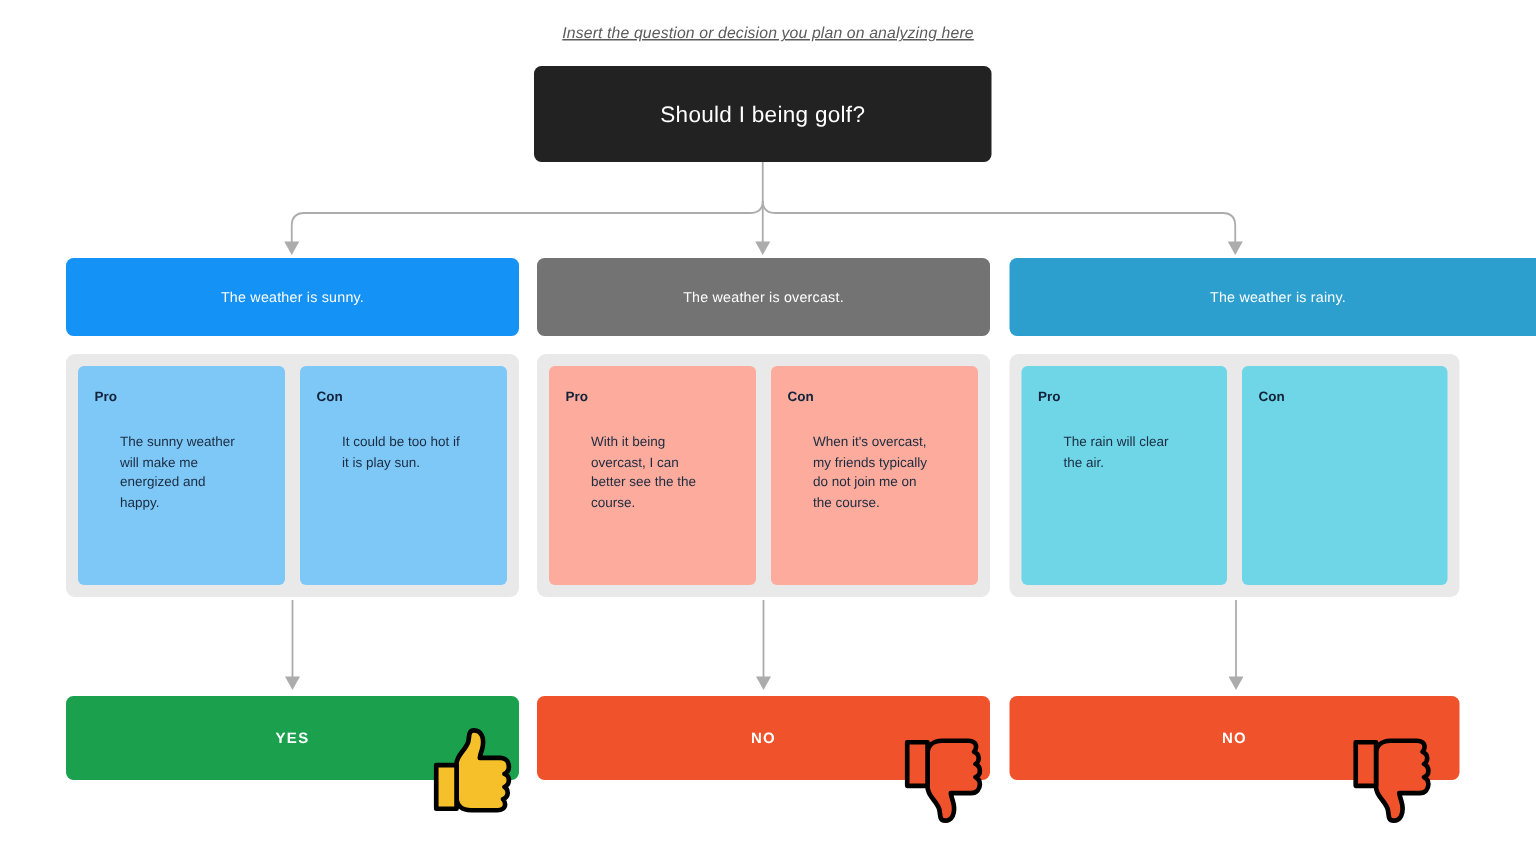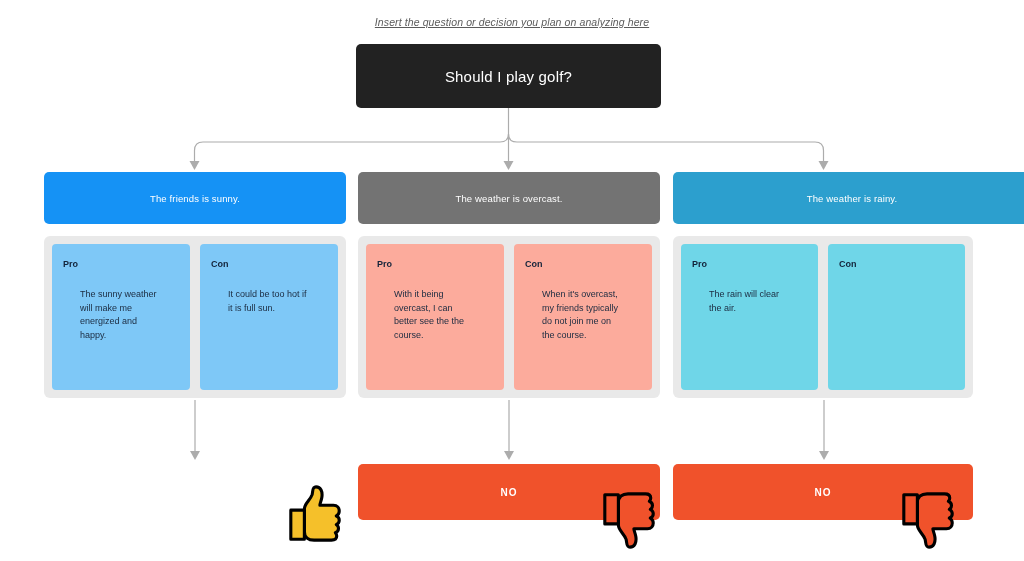--- a/index.html
+++ b/index.html
@@ -64,21 +64,21 @@
   .emoji{position:absolute;width:62px;height:62px;}
 </style>
 </head>
 <body>
 
 <div id="canvas">
 
   <div class="caption">Insert the question or decision you plan on analyzing here</div>
 
   <div class="question-box">
-    <span class="q-text">Should I play golf?</span>
+    <span class="q-text">Should I being golf?</span>
   </div>
 
   <svg class="connector" viewBox="0 0 1024 80" xmlns="http://www.w3.org/2000/svg">
     <g fill="none" stroke="#acacac" stroke-width="1.2">
 
       <path d="M508.5 8 L508.5 34"></path>
 
       <path d="M508.5 34 Q508.5 42 500 42 L203 42 Q194.5 42 194.5 50.5 L194.5 62"></path>
 
       <path d="M508.5 34 L508.5 62"></path>
@@ -86,39 +86,42 @@
       <path d="M508.5 34 Q508.5 42 517 42 L815 42 Q823.5 42 823.5 50.5 L823.5 62"></path>
     </g>
     <g fill="#acacac">
       <polygon points="194.5,70 189.5,61 199.5,61"></polygon>
       <polygon points="508.5,70 503.5,61 513.5,61"></polygon>
       <polygon points="823.5,70 818.5,61 828.5,61"></polygon>
     </g>
   </svg>
 
   <div class="branch-header" style="left:44px;width:302px;background:#1592f5;">
-    <span class="h-text">The friends is sunny.</span>
+    <span class="h-text">The weather is sunny.</span>
   </div>
 
   <div class="cards-wrap" style="left:44px;width:302px;">
     <div class="card" style="background:#7ec8f7;">
       <p class="card-label">Pro</p>
       <p class="card-text">The sunny weather will make me energized and happy.</p>
     </div>
     <div class="card" style="background:#7ec8f7;">
       <p class="card-label">Con</p>
-      <p class="card-text">It could be too hot if it is full sun.</p>
+      <p class="card-text">It could be too hot if it is play sun.</p>
     </div>
   </div>
 
   <svg class="down-arrow" style="left:175px;" viewBox="0 0 40 66" xmlns="http://www.w3.org/2000/svg">
     <path d="M20 2 L20 54" stroke="#acacac" stroke-width="1.2" fill="none"></path>
     <polygon points="20,62 15,53 25,53" fill="#acacac"></polygon>
   </svg>
 
+  <div class="outcome" style="left:44px;width:302px;background:#1ba14e;">
+    <span class="o-text">YES</span>
+  </div>
 
   <svg class="emoji" style="left:285px;top:483px;" viewBox="0 0 64 64" xmlns="http://www.w3.org/2000/svg">
     <g stroke="#000000" stroke-width="3.2" stroke-linejoin="round" stroke-linecap="round">
       <path d="M20 27 C20 21 26 18 28 12 C29 8 28 4 32 4 C37 4 39 9 38 15 C37.4 18.6 36 21 36 23 L50 23
                C54 23 56 26 56 29 C56 31 55 33 53 34 C55.2 34.8 56 36.6 56 38.4 C56 40.4 55 42 53 43
                C54.6 43.9 55.2 45.4 55.2 47 C55.2 49 54 50.6 52 51.4 C53 52.3 53.4 53.5 53.4 54.8
                C53.4 57.4 51.2 59 48 59 L30 59 C24 59 20 56 20 50 Z" fill="#f5c02a"></path>
       <path d="M6 28 L20 28 L20 58 L6 58 Z" fill="#f5c02a"></path>
     </g>
   </svg>

